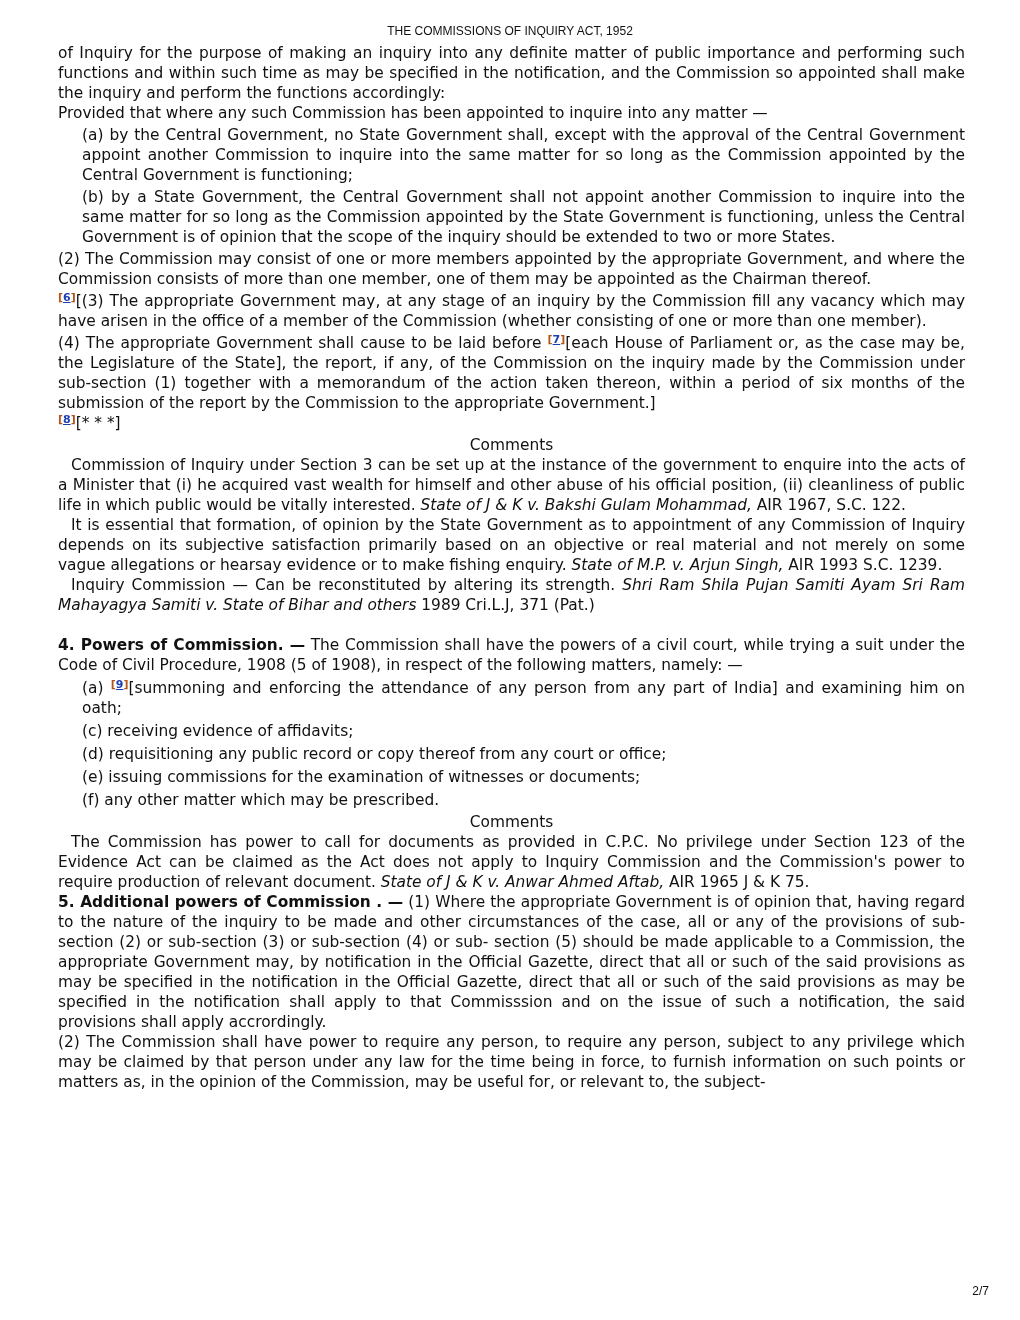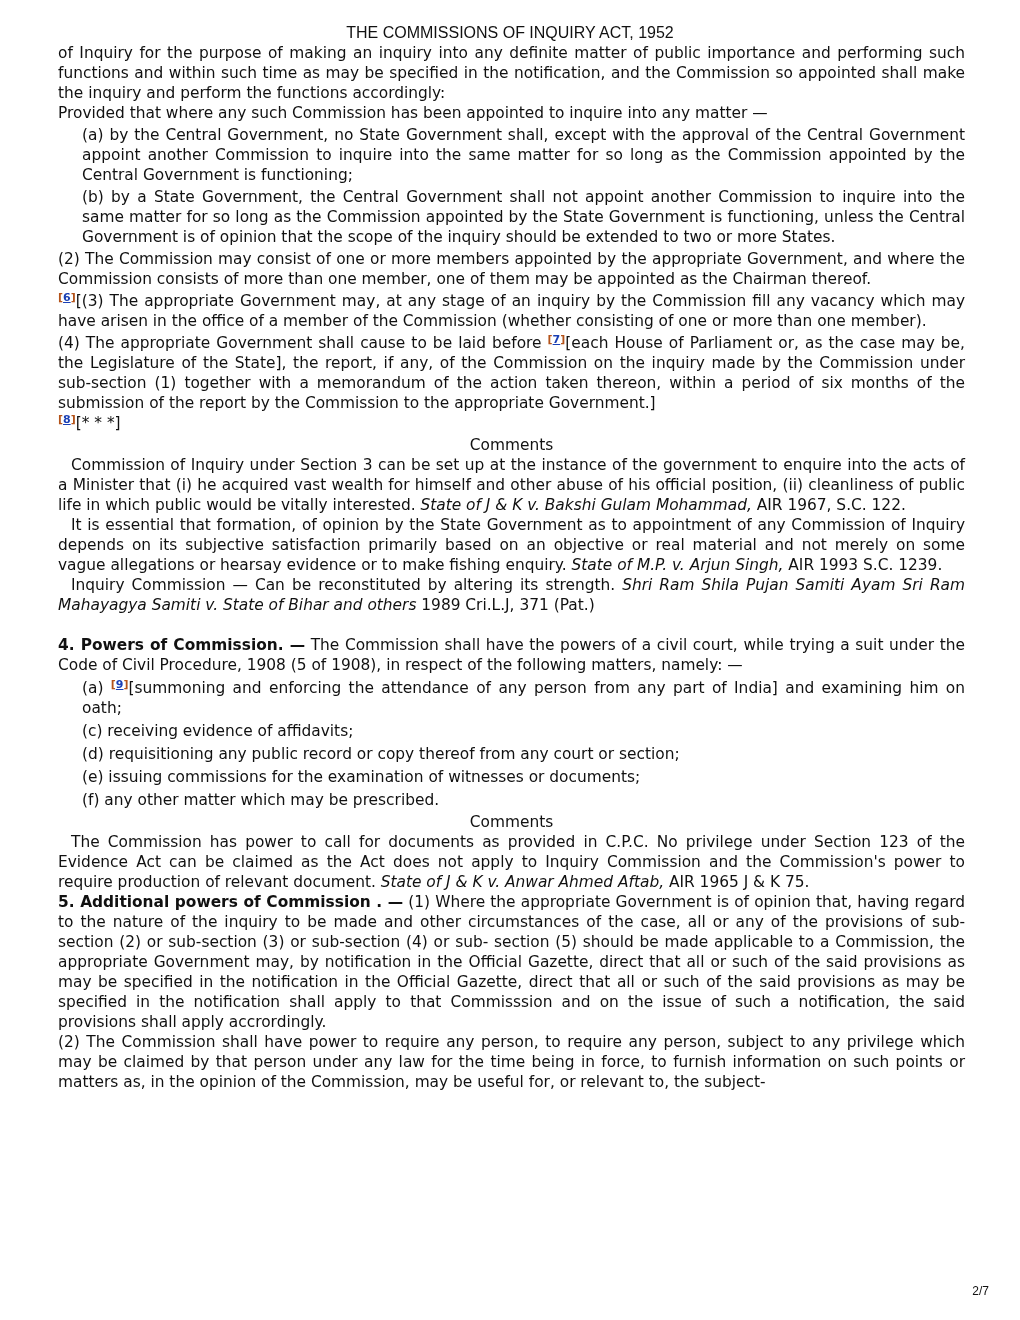--- a/index.html
+++ b/index.html
@@ -1,20 +1,20 @@
 <!DOCTYPE html>
 <html><head>
   <meta charset="utf-8">
   <style>
     html, body { margin: 0; padding: 0; background: #ffffff; }
     body { width: 1020px; height: 1320px; position: relative; overflow: hidden; }
     .page { position: absolute; left: 0; top: 0; width: 1020px; height: 1320px; }
     .running-head {
       position: absolute; top: 24px; left: 0; width: 1020px; text-align: center;
-      font-family: "Liberation Sans", sans-serif; font-size: 16px; color: #111; letter-spacing: 0;
+      font-family: "Liberation Sans", sans-serif; font-size: 12px; color: #111; letter-spacing: 0;
     }
     .content {
       position: absolute; left: 58px; top: 43px; width: 907px;
       font-family: "DejaVu Sans", sans-serif; font-size: 15.4px; line-height: 20px; color: #111;
     }
     .content p { margin: 0; text-align: justify; }
     .content p.gap { margin-top: 2px; }
     .ind { padding-left: 24px; }
     .cm { text-indent: 13px; }
     .heading { text-align: center !important; font-weight: normal; margin-top: 2px !important; }
@@ -48,21 +48,21 @@
     <p class="heading">Comments</p>
     <p class="cm"><span>Commission of Inquiry under Section 3 can be set up at the instance of the government to enquire into the acts of a Minister that (i) he acquired vast wealth for himself and other abuse of his official position, (ii) cleanliness of public life in which public would be vitally interested. </span><i>State of J &amp; K v. Bakshi Gulam Mohammad,</i><span> AIR 1967, S.C. 122.</span></p>
     <p class="cm"><span>It is essential that formation, of opinion by the State Government as to appointment of any Commission of Inquiry depends on its subjective satisfaction primarily based on an objective or real material and not merely on some vague allegations or hearsay evidence or to make fishing enquiry. </span><i>State of M.P. v. Arjun Singh,</i><span> AIR 1993 S.C. 1239.</span></p>
     <p class="cm"><span>Inquiry Commission — Can be reconstituted by altering its strength. </span><i>Shri Ram Shila Pujan Samiti Ayam Sri Ram Mahayagya Samiti v. State of Bihar and others</i><span> 1989 Cri.L.J, 371 (Pat.)</span></p>
 
     <div class="blank"></div>
 
     <p><b>4. Powers of Commission. —</b><span> The Commission shall have the powers of a civil court, while trying a suit under the Code of Civil Procedure, 1908 (5 of 1908), in respect of the following matters, namely: —</span></p>
     <p class="ind list-item"><span>(a) </span><span class="fn"><span>[</span><span class="num">9</span><span>]</span></span><span>[summoning and enforcing the attendance of any person from any part of India] and examining him on oath;</span></p>
     <p class="ind list-item">(c) receiving evidence of affidavits;</p>
-    <p class="ind list-item">(d) requisitioning any public record or copy thereof from any court or section;</p>
+    <p class="ind list-item">(d) requisitioning any public record or copy thereof from any court or office;</p>
     <p class="ind list-item">(e) issuing commissions for the examination of witnesses or documents;</p>
     <p class="ind list-item">(f) any other matter which may be prescribed.</p>
 
     <p class="heading">Comments</p>
     <p class="cm"><span>The Commission has power to call for documents as provided in C.P.C. No privilege under Section 123 of the Evidence Act can be claimed as the Act does not apply to Inquiry Commission and the Commission's power to require production of relevant document. </span><i>State of J &amp; K v. Anwar Ahmed Aftab,</i><span> AIR 1965 J &amp; K 75.</span></p>
 
     <p><b>5. Additional powers of Commission . —</b><span> (1) Where the appropriate Government is of opinion that, having regard to the nature of the inquiry to be made and other  circumstances of the case, all or any of the provisions of sub-section  (2) or sub-section (3) or sub-section (4) or sub- section (5) should be made applicable to a Commission, the appropriate Government may, by notification in the Official Gazette, direct that all or such of the said provisions as may be specified in the notification in the Official Gazette, direct that all or such of the said provisions as may be specified in the notification shall apply to that Commisssion and on the issue of such a notification, the said provisions shall apply accrordingly.</span></p>
     <p>(2) The Commission shall have power to require any person, to require any person, subject to any privilege which may be claimed by that person under any law for the time being in force, to furnish information on such points or matters as, in the opinion of the Commission, may be useful for, or relevant to, the subject-</p>
   </div>
 

